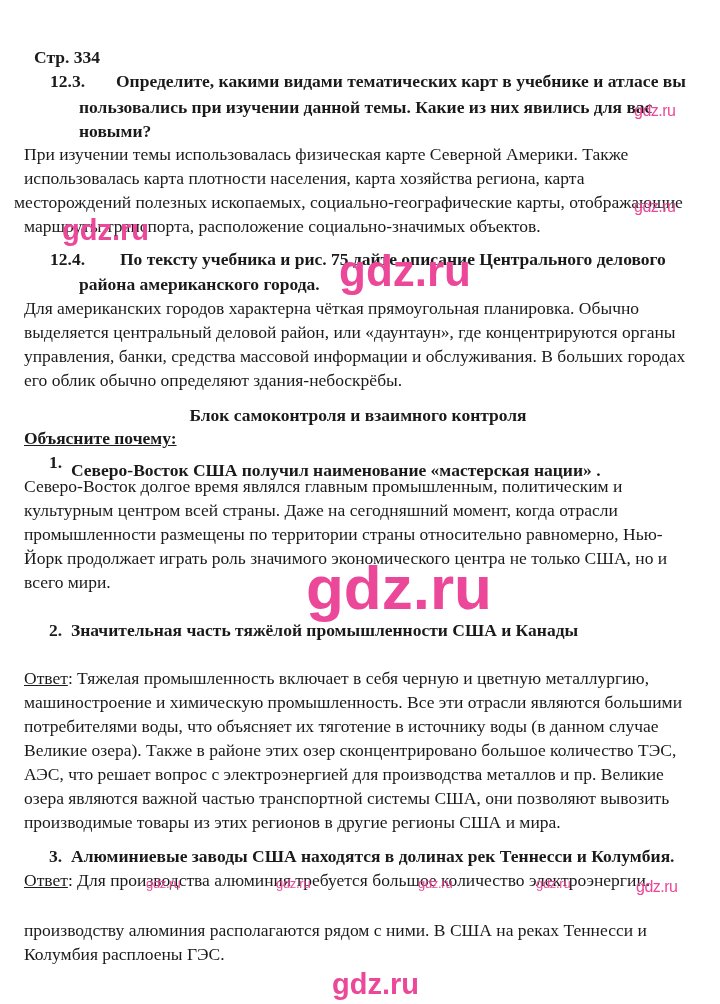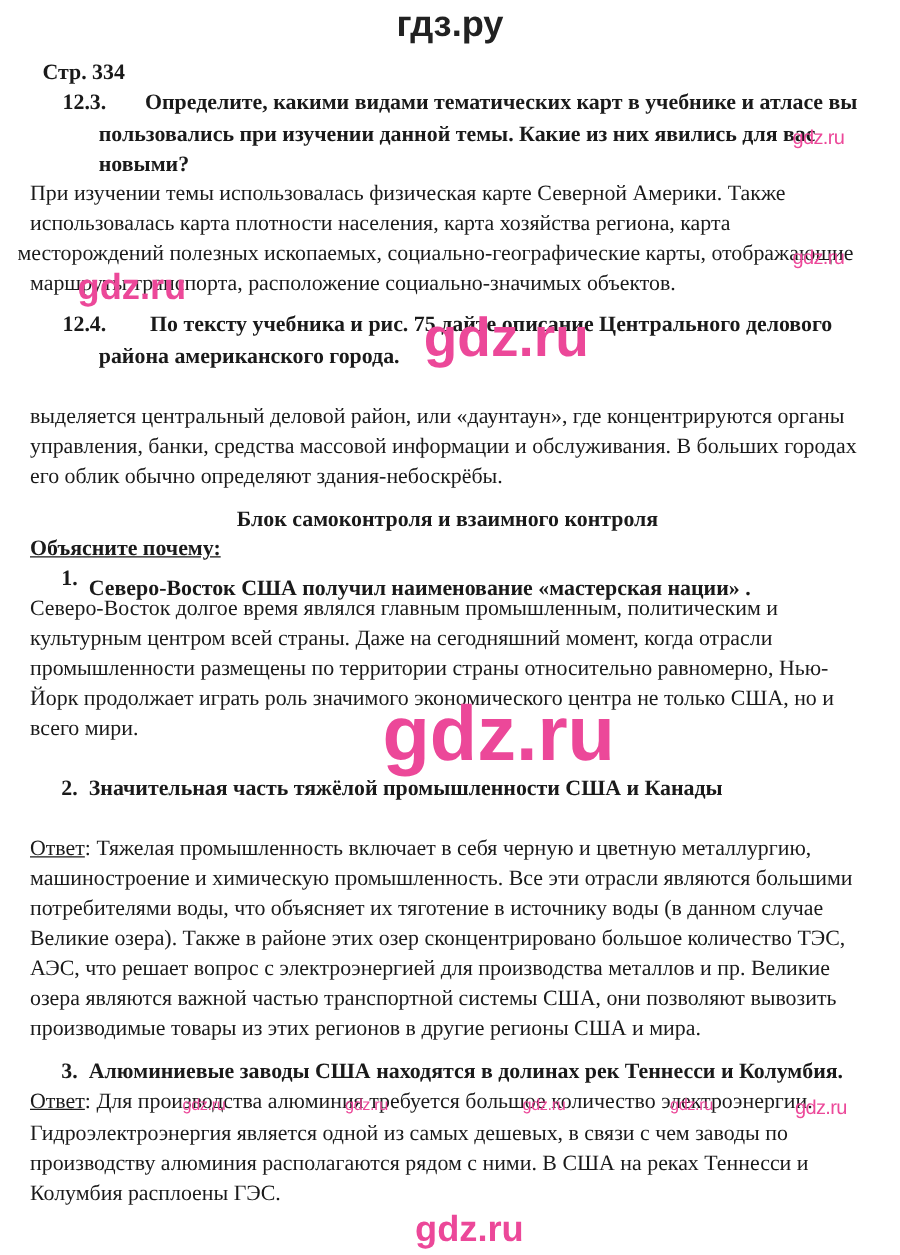--- a/index.html
+++ b/index.html
@@ -17,38 +17,38 @@
     .wm-xs { font-size: 13px; letter-spacing: -0.3px; }
     .wm-m { font-size: 29px; font-weight: bold; }
     .wm-l { font-size: 44px; font-weight: bold; }
     .wm-xl { font-size: 62px; font-weight: bold; }
   </style>
 </head>
 <body>
 
 <div class="page">
 
-  <div class="header-title">гдз.ру</div>
 
   <div class="line b" style="left:34px; top:46px;">Стр. 334</div>
 
   <div class="line b" style="left:50px; top:70px;">12.3.</div>
   <div class="line b" style="left:116px; top:70px;">Определите, какими видами тематических карт в учебнике и атласе вы</div>
   <div class="line b" style="left:79px; top:96px;">пользовались при изучении данной темы. Какие из них явились для вас</div>
   <div class="line b" style="left:79px; top:120px;">новыми?</div>
 
   <div class="line" style="left:24px; top:143px;">При изучении темы использовалась физическая карте Северной Америки. Также</div>
   <div class="line" style="left:24px; top:167px;">использовалась карта плотности населения, карта хозяйства региона, карта</div>
   <div class="line" style="left:14px; top:191px;">месторождений полезных ископаемых, социально-географические карты, отображающие</div>
   <div class="line" style="left:24px; top:215px;">маршруты транспорта, расположение социально-значимых объектов.</div>
 
   <div class="line b" style="left:50px; top:248px;">12.4.</div>
   <div class="line b" style="left:120px; top:248px;">По тексту учебника и рис. 75 дайте описание Центрального делового</div>
   <div class="line b" style="left:79px; top:273px;">района американского города.</div>
 
+  <div class="line" style="left:24px; top:297px;">Для американских городов характерна чёткая прямоугольная планировка. Обычно</div>
   <div class="line" style="left:24px; top:321px;">выделяется центральный деловой район, или «даунтаун», где концентрируются органы</div>
   <div class="line" style="left:24px; top:345px;">управления, банки, средства массовой информации и обслуживания. В больших городах</div>
   <div class="line" style="left:24px; top:369px;">его облик обычно определяют здания-небоскрёбы.</div>
 
   <div class="line b" style="left:0; width:716px; text-align:center; top:404px;">Блок самоконтроля и взаимного контроля</div>
   <div class="line b u" style="left:24px; top:427px;">Объясните почему:</div>
 
   <div class="line b" style="left:49px; top:451px;">1.</div>
   <div class="line b" style="left:71px; top:451px;margin-top:8px;">Северо-Восток США получил наименование «мастерская нации» .</div>
   <div class="line" style="left:24px; top:475px;">Северо-Восток долгое время являлся главным промышленным, политическим и</div>
@@ -63,21 +63,20 @@
   <div class="line" style="left:24px; top:691px;">машиностроение и химическую промышленность. Все эти отрасли являются большими</div>
   <div class="line" style="left:24px; top:715px;">потребителями воды, что объясняет их тяготение в источнику воды (в данном случае</div>
   <div class="line" style="left:24px; top:739px;">Великие озера). Также в районе этих озер сконцентрировано большое количество ТЭС,</div>
   <div class="line" style="left:24px; top:763px;">АЭС, что решает вопрос с электроэнергией для производства металлов и пр. Великие</div>
   <div class="line" style="left:24px; top:787px;">озера являются важной частью транспортной системы США, они позволяют вывозить</div>
   <div class="line" style="left:24px; top:811px;">производимые товары из этих регионов в другие регионы США и мира.</div>
 
   <div class="line b" style="left:49px; top:845px;">3.</div>
   <div class="line b" style="left:71px; top:845px;">Алюминиевые заводы США находятся в долинах рек Теннесси и Колумбия.</div>
   <div class="line" style="left:24px; top:869px;"><span class="u">Ответ</span><span>: Для производства алюминия требуется большое количество электроэнергии.</span></div>
-  <div class="line" style="left:24px; top:895px;">Гидроэлектроэнергия является одной из самых дешевых, в связи с чем заводы по</div>
   <div class="line" style="left:24px; top:919px;">производству алюминия располагаются рядом с ними.  В США на реках Теннесси и</div>
   <div class="line" style="left:24px; top:943px;">Колумбия расплоены ГЭС.</div>
 
   <div class="wm wm-s" style="left:628px; top:102px;">gdz.ru</div>
   <div class="wm wm-s" style="left:628px; top:198px;">gdz.ru</div>
   <div class="wm wm-m" style="left:56px; top:214px;">gdz.ru</div>
   <div class="wm wm-l" style="left:333px; top:246px;">gdz.ru</div>
   <div class="wm wm-xl" style="left:300px; top:552px;">gdz.ru</div>
   <div class="wm wm-xs" style="left:140px; top:876px;">gdz.ru</div>
   <div class="wm wm-xs" style="left:270px; top:876px;">gdz.ru</div>

